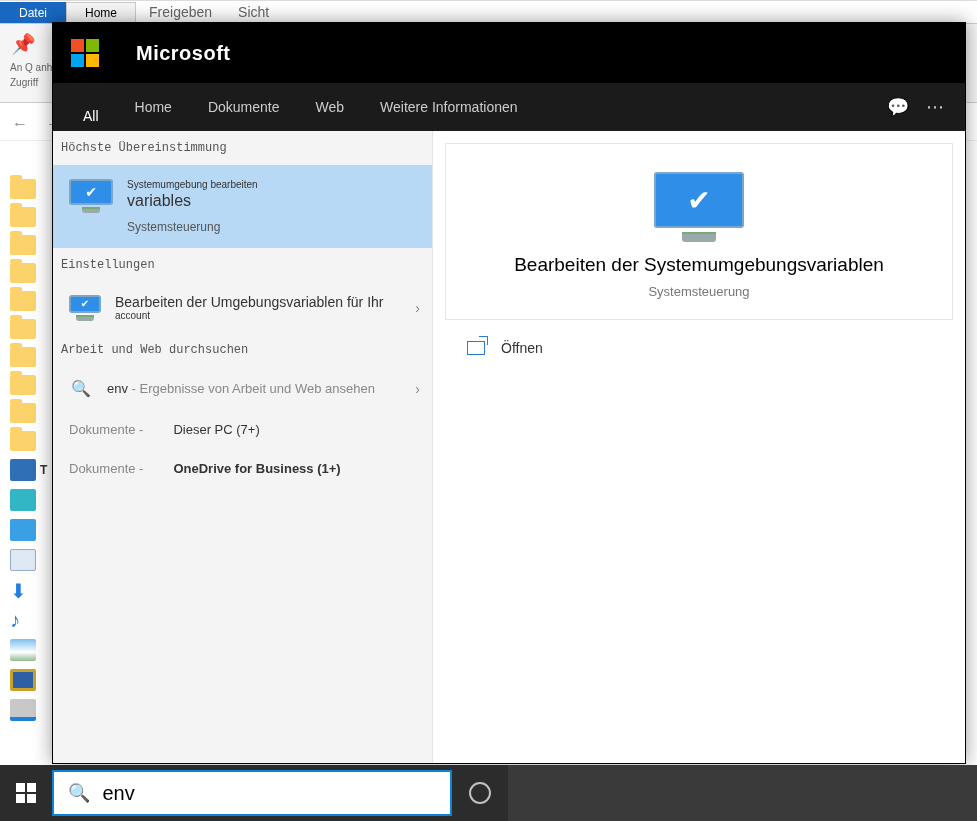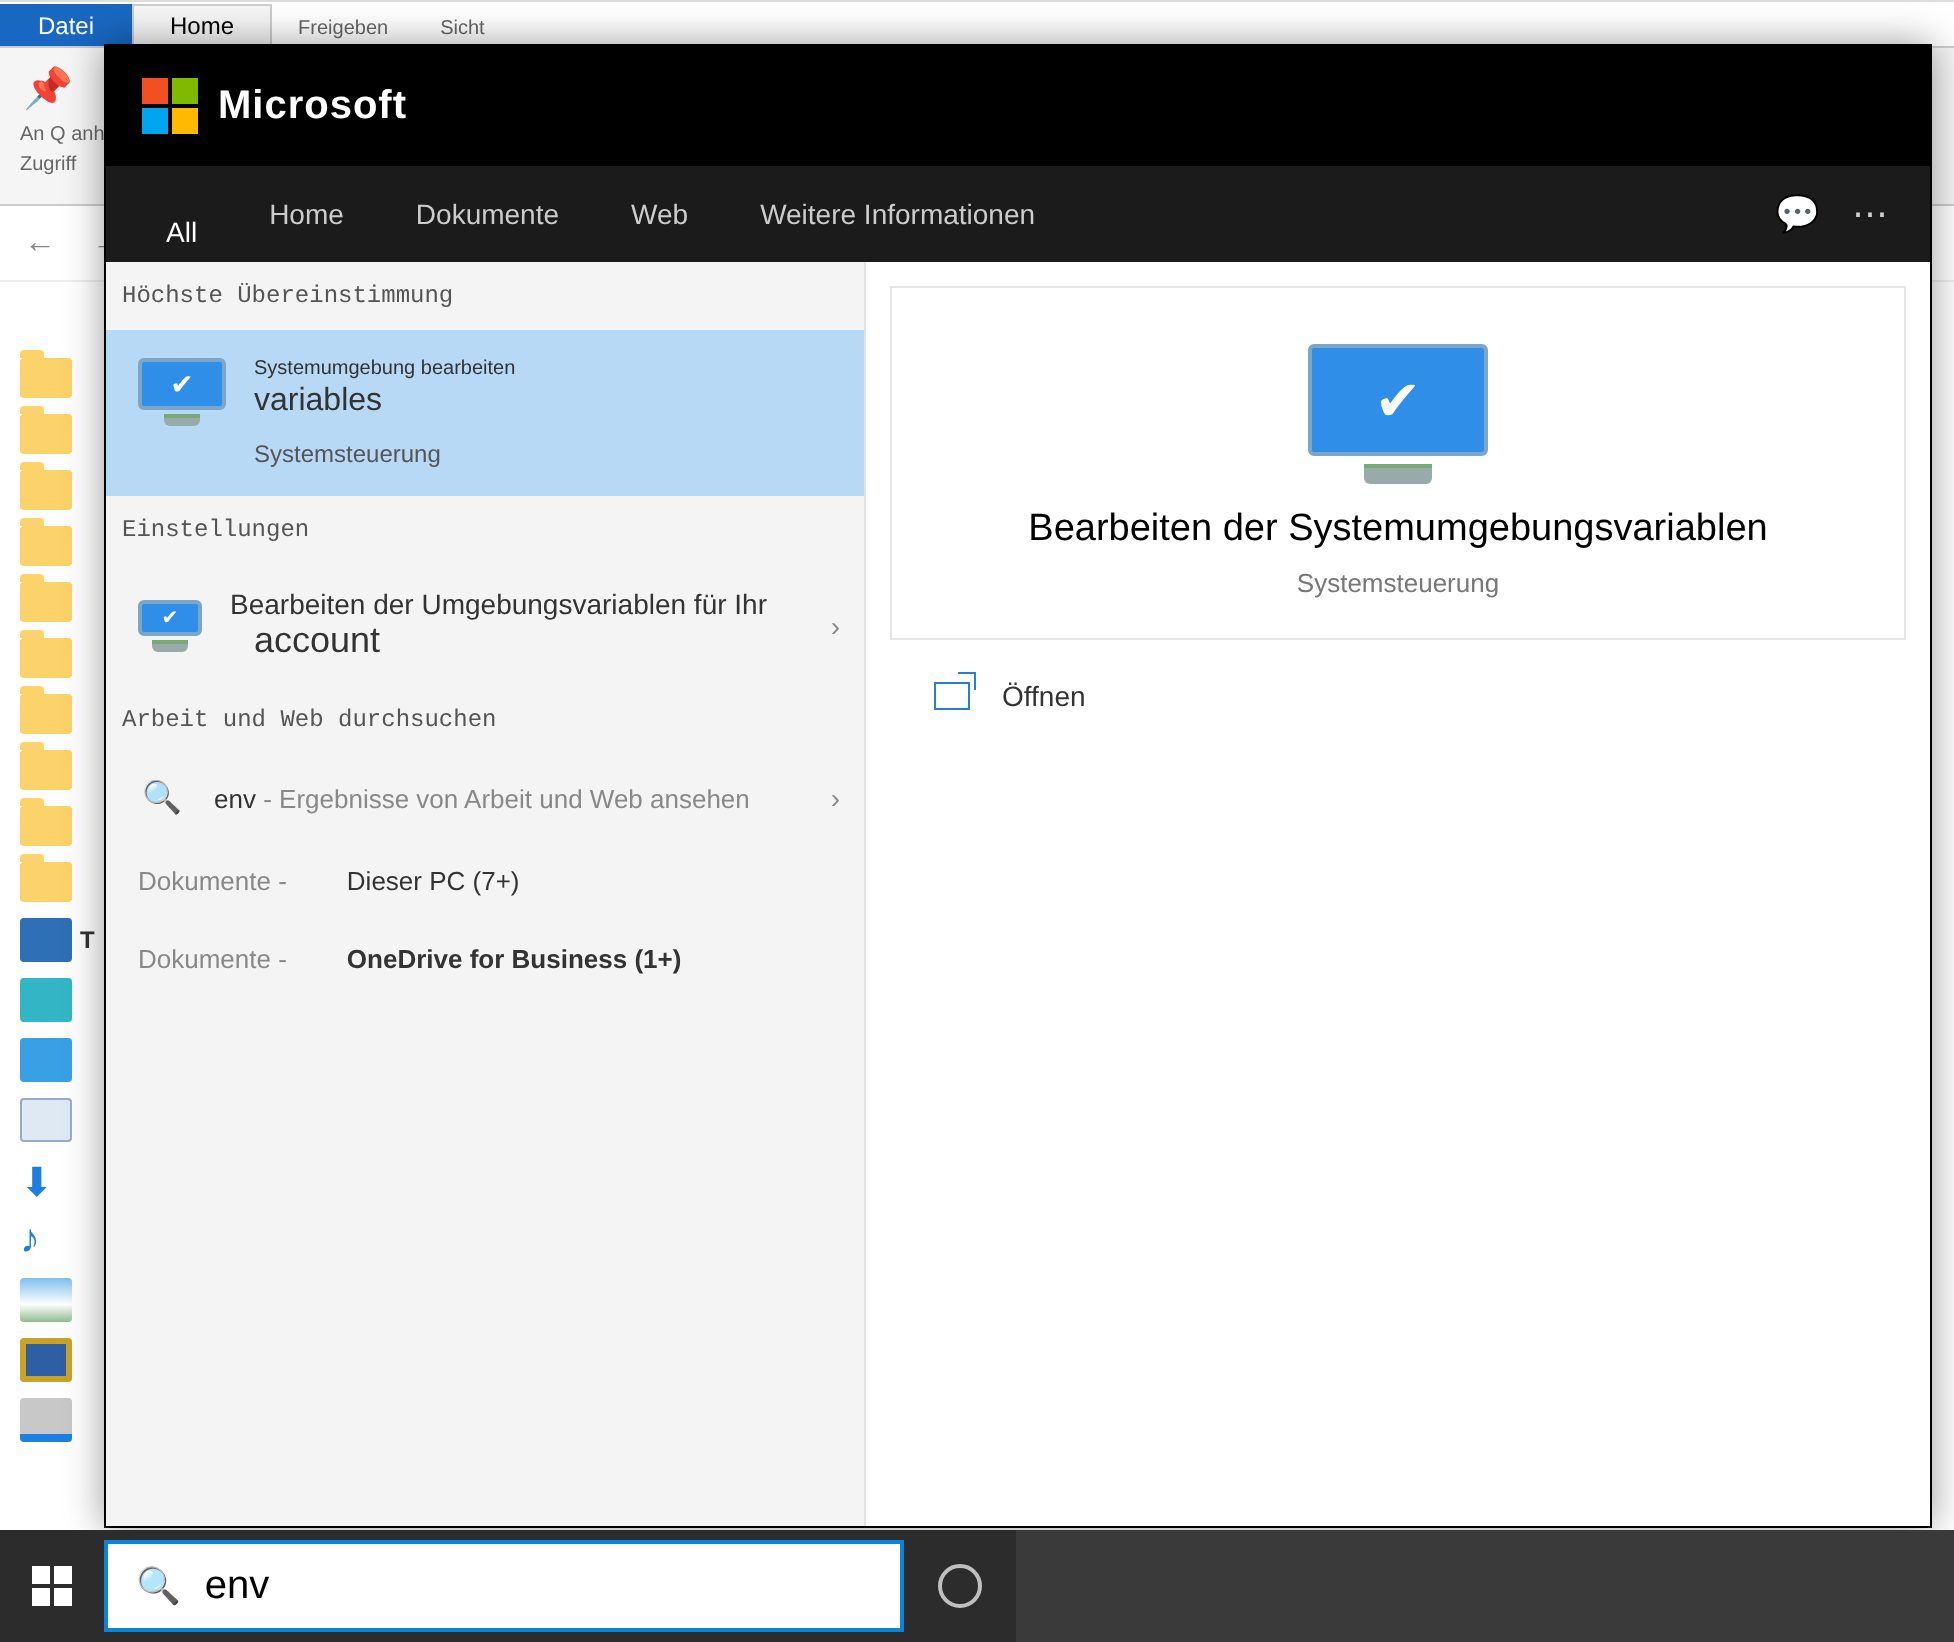--- a/index.html
+++ b/index.html
@@ -10,21 +10,21 @@
     position: absolute; inset: 0; background: #fff; border-top: 1px solid #ddd;
   }
   .ribbon-tabs {
     height: 22px; display: flex; align-items: flex-end; font-size: 12px;
   }
   .ribbon-tab {
     padding: 3px 18px; border: 1px solid transparent; border-bottom: none; margin-top: 17px;
   }
   .ribbon-tab.file { background: #1868c2; color: #fff; border-color: #1868c2; }
   .ribbon-tab.home { background: #f5f5f5; border-color: #ccc; }
-  .ribbon-tab.small { font-size: 10px; color: #666; padding: 3px 12px; }
+  .ribbon-tab.small { font-size: 14px; color: #666; padding: 3px 12px; }
   .ribbon-body {
     height: 80px; border-top: 1px solid #ccc; border-bottom: 1px solid #ccc;
     background: #f5f5f5; padding: 6px 10px; font-size: 10px; color: #666;
     display: flex; flex-direction: column; align-items: flex-start; gap: 4px;
   }
   .pin-icon {
     width: 28px; height: 28px; display: flex; align-items: center; justify-content: center;
     color: #3a7bd5; font-size: 20px;
   }
   .nav-bar {
@@ -42,21 +42,21 @@
   .sb-icon { width: 26px; height: 22px; border-radius: 2px; }
   .sb-item { display:flex; align-items:center; color:#333; font-size:12px; gap:4px; }
 
   
   .search-overlay {
     position: absolute; left: 52px; top: 22px; width: 914px; height: 742px;
     background: #f4f4f4; box-shadow: 0 0 18px rgba(0,0,0,.4); display: flex; flex-direction: column;
     border: 1px solid #000;
   }
   .ms-header {
-    height: 60px; background: #000; display: flex; align-items: center; padding: 0 18px;
+    height: 60px; background: #000; display: flex; align-items: center; padding: 0 18px; gap: 27px;
   }
   .ms-logo-squares {
     width: 28px; height: 28px; display: grid; grid-template-columns: 1fr 1fr; grid-template-rows: 1fr 1fr; gap: 2px; margin-right: 10px;
   }
   .ms-logo-squares span:nth-child(1){background:#f25022;}
   .ms-logo-squares span:nth-child(2){background:#7fba00;}
   .ms-logo-squares span:nth-child(3){background:#00a4ef;}
   .ms-logo-squares span:nth-child(4){background:#ffb900;}
   .ms-brand { color:#fff; font-size:20px; font-weight:600; letter-spacing:.5px; }
 
@@ -93,21 +93,21 @@
 
   .bm-text .line1 { font-size:10px; }
   .bm-text .line2 { font-size:16px; margin-top:2px; }
   .bm-text .sub  { font-size:12px; color:#555; margin-top:10px; }
 
   .result-row {
     padding: 12px 16px; display:flex; align-items:center; gap:14px; position:relative;
   }
   .result-row .chev { position:absolute; right:12px; color:#888; font-size:14px;}
   .result-row .title { font-size:14px; }
-  .result-row .subtitle { font-size:18px;margin-left:12px; }
+  .result-row .subtitle { font-size:10px; }
   .result-row.sep { border-top:0;gap:30px; }
 
   .search-glyph { width:24px; font-size:16px; color:#555; text-align:center; }
   .grey { color:#888; }
 
   
   .detail-col { flex:1; background:#fff; display:flex; flex-direction:column; }
   .detail-card {
     margin: 12px 12px 0 12px; border:1px solid #e6e6e6; flex:0 0 auto; padding: 28px 20px 20px;
     display:flex; flex-direction:column; align-items:center; text-align:center;

